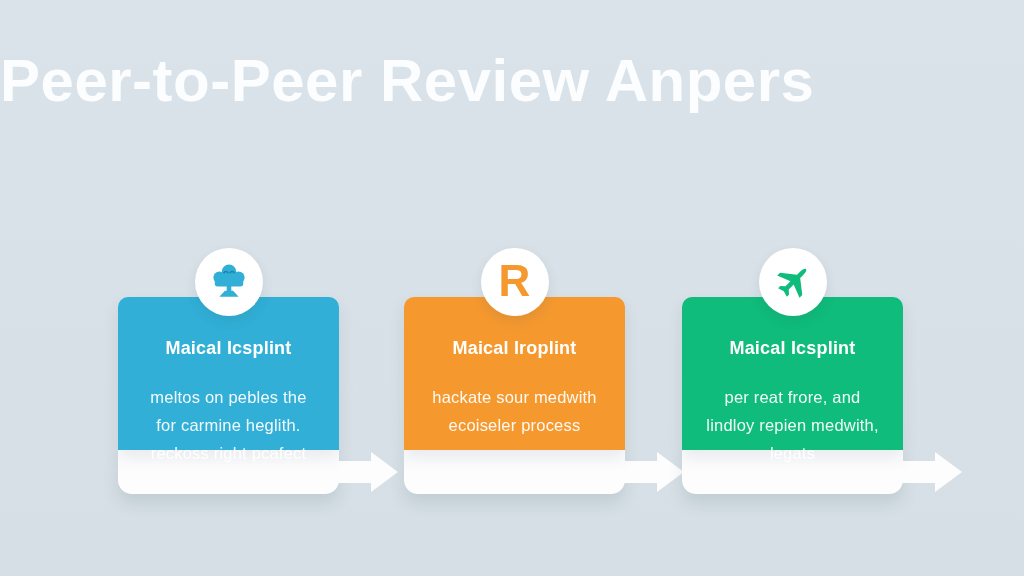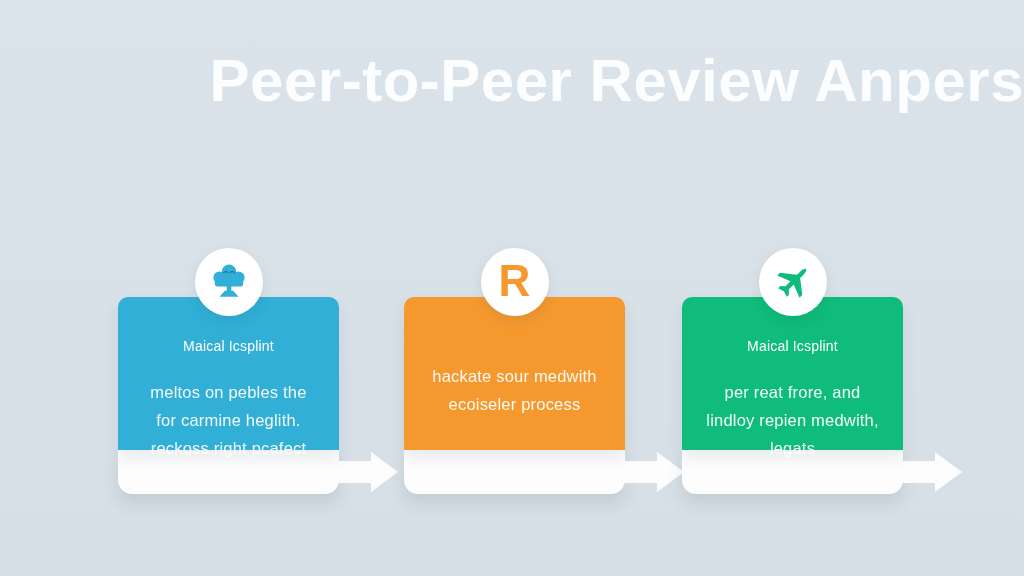--- a/index.html
+++ b/index.html
@@ -6,21 +6,21 @@
   body {
     width: 1024px; height: 576px;
     background: #d8e1e7;
     font-family: "Liberation Sans", sans-serif;
     overflow: hidden;
   }
   .stage { position: relative; width: 1024px; height: 576px; background: linear-gradient(180deg, #dae3e9 0%, #d6dfe5 100%); }
 
   .title {
     position: absolute; top: 46px; left: 0; width: 100%;
-    text-align: right;
+    text-align: left;
     font-size: 60px; font-weight: bold; letter-spacing: 0.5px;
     color: #fbfdfe;
   }
 
   .column { position: absolute; top: 248px; width: 221px; }
   .column.c1 { left: 118px; }
   .column.c2 { left: 404px; }
   .column.c3 { left: 682px; }
 
   .icon-circle {
@@ -41,21 +41,21 @@
   .card {
     position: absolute; top: 49px; left: 0;
     width: 221px; height: 153px;
     border-radius: 10px 10px 0 0;
     box-shadow: 0 8px 16px rgba(50, 70, 90, 0.10);
     box-sizing: border-box;
     padding: 41px 9px 0 9px;
     text-align: center; color: #ffffff;
     z-index: 1;
   }
-  .card-heading { font-size: 14px; font-weight: normal; margin-bottom: 5px; letter-spacing: 0.2px; }
+  .card-heading { font-size: 18px; font-weight: bold; margin-bottom: 5px; letter-spacing: 0.2px; }
   .card-body { font-size: 16.5px; line-height: 28px; color: rgba(255,255,255,0.94); letter-spacing: 0.2px; margin-top: 24px; }
 
   .bar {
     position: absolute; top: 202px; left: 0;
     width: 221px; height: 44px;
     background: #fdfdfe;
     border-radius: 0 0 14px 14px;
     box-shadow: 0 10px 16px rgba(50, 70, 90, 0.12);
   }
   .arrow-shaft {
@@ -104,20 +104,21 @@
       <div class="arrow-shaft"></div>
       <div class="arrow-head"></div>
     </div>
   </div>
 
   <div class="column c2">
     <div class="icon-circle" style="color: rgb(245, 153, 47);">
       <span class="letter-glyph">R</span>
     </div>
     <div class="card" style="background-color: rgb(245, 153, 47);">
+      <div class="card-heading">Maical Iroplint</div>
       <div class="card-body">
         <div>hackate sour medwith</div>
         <div>ecoiseler process</div>
       </div>
     </div>
     <div class="bar">
       <div class="arrow-shaft"></div>
       <div class="arrow-head"></div>
     </div>
   </div>

